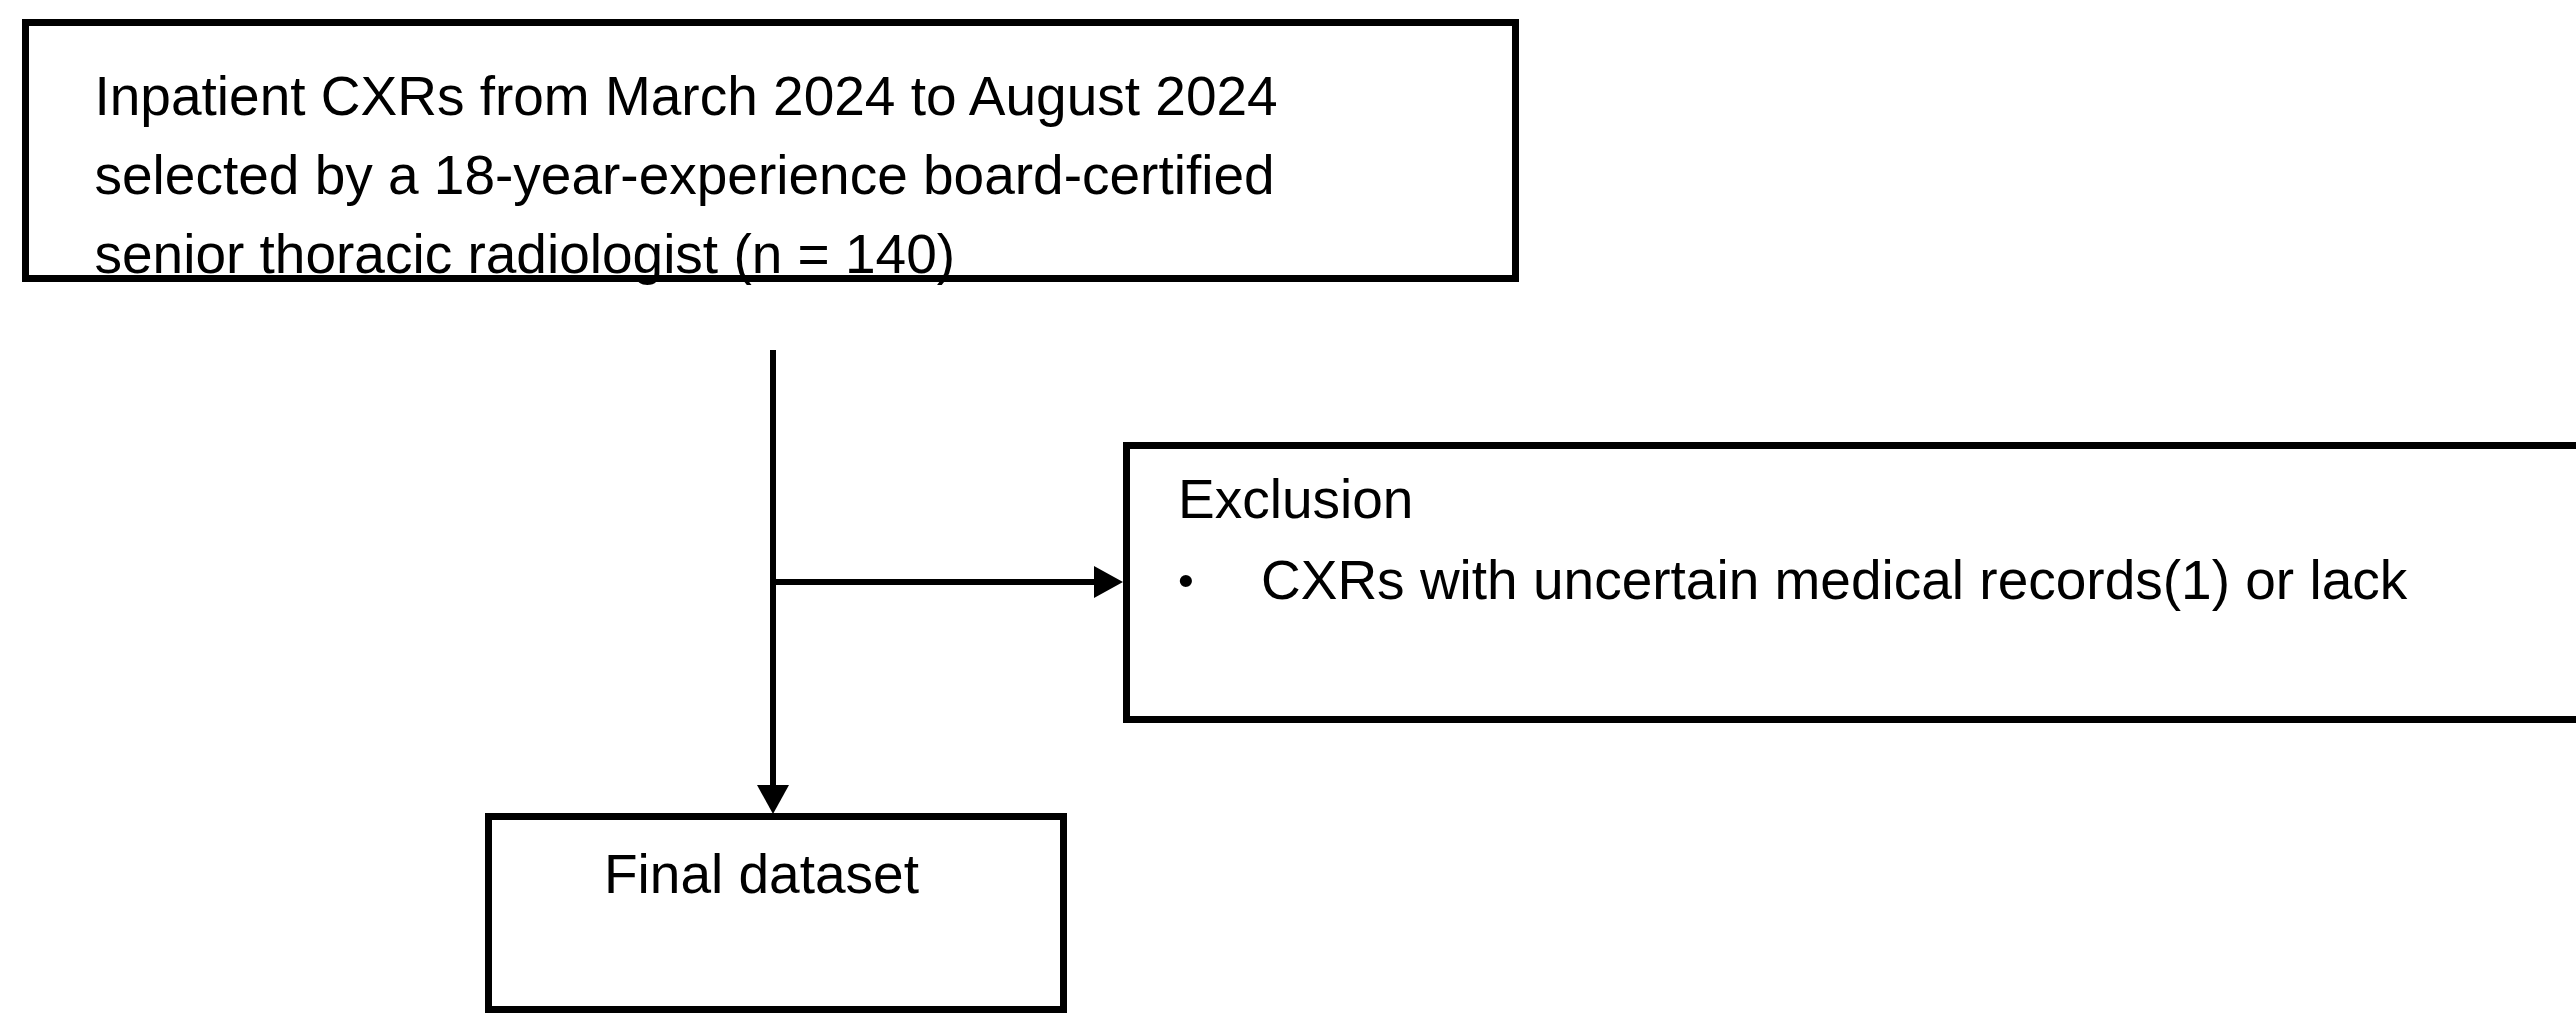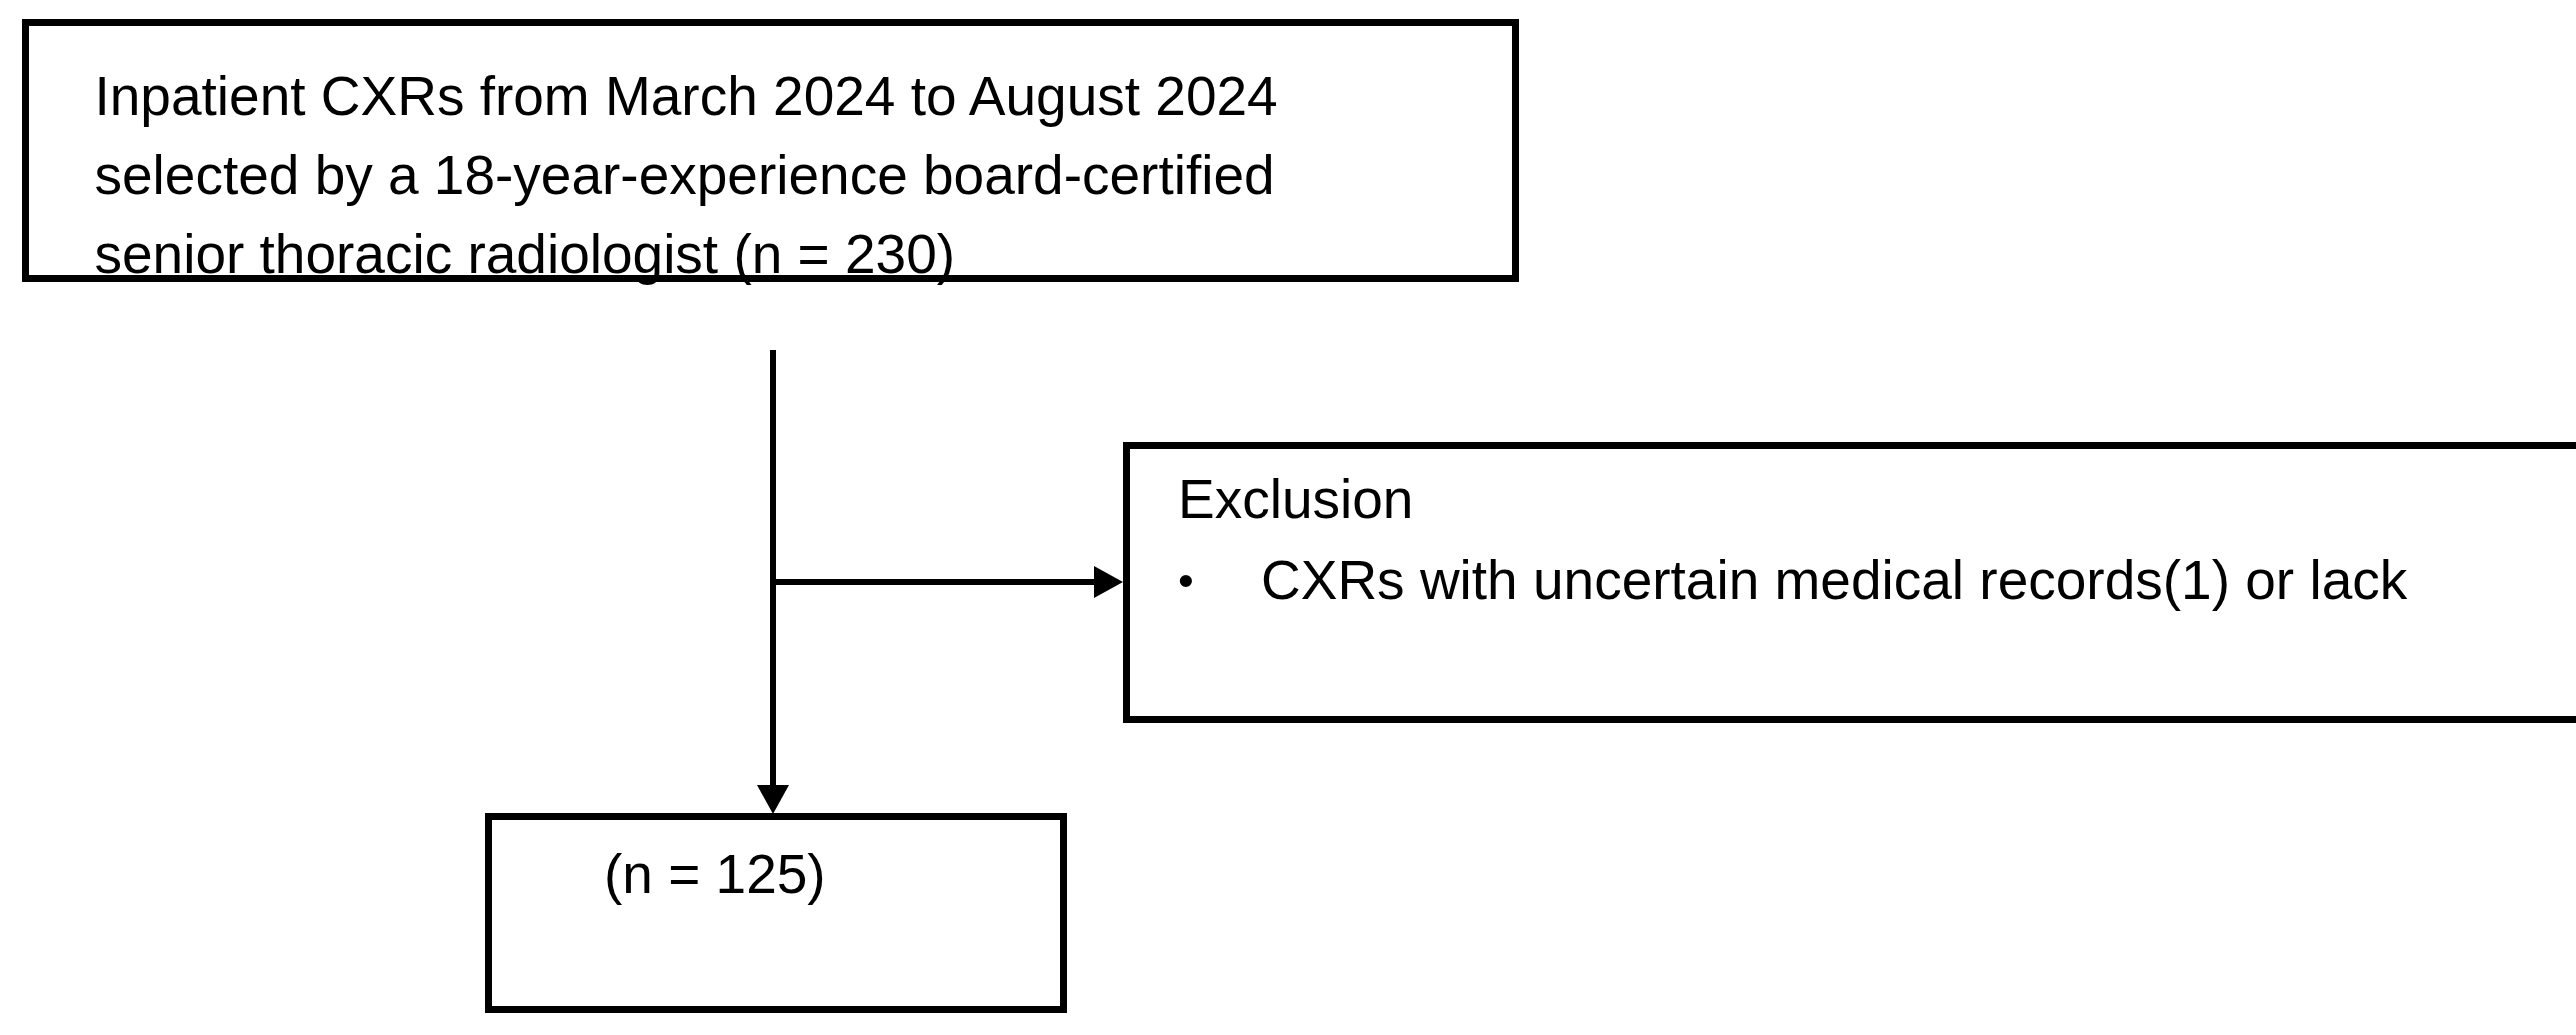--- a/index.html
+++ b/index.html
@@ -50,37 +50,37 @@
   }
 </style>
 </head>
 <body>
 
 <div class="canvas">
 
   <div class="box" id="source-box">
     <span class="ln">Inpatient CXRs from March 2024 to August 2024</span>
     <span class="ln">selected by a 18-year-experience board-certified</span>
-    <span class="ln">senior thoracic radiologist (n = 230)</span>
+    <span class="ln">senior thoracic radiologist (n = 140)</span>
   </div>
 
   <div class="conn" id="v-line"></div>
   <div class="arrowhead" id="v-arrowhead"></div>
 
   <div class="conn" id="h-line"></div>
   <div class="arrowhead" id="h-arrowhead"></div>
 
   <div class="box" id="exclusion-box">
     <span class="ln">Exclusion</span>
     <div class="bullet-item">
       <span class="bullet-glyph">•</span>
       <div class="bullet-text">
         <span class="ln">CXRs with uncertain medical records(1) or lack</span>
       </div>
     </div>
   </div>
 
   <div class="box" id="final-box">
-    <span class="ln">(n = 125)</span>
+    <span class="ln">Final dataset</span>
   </div>
 
 </div>
 
 
 </body></html>

